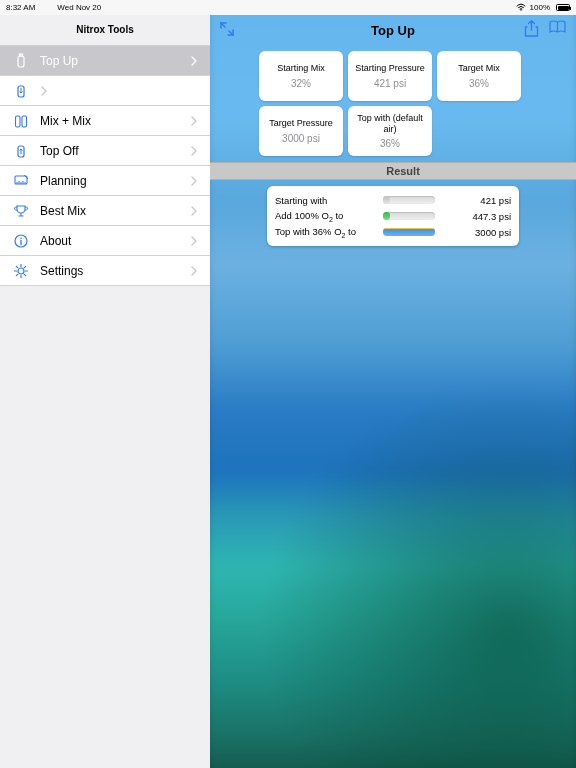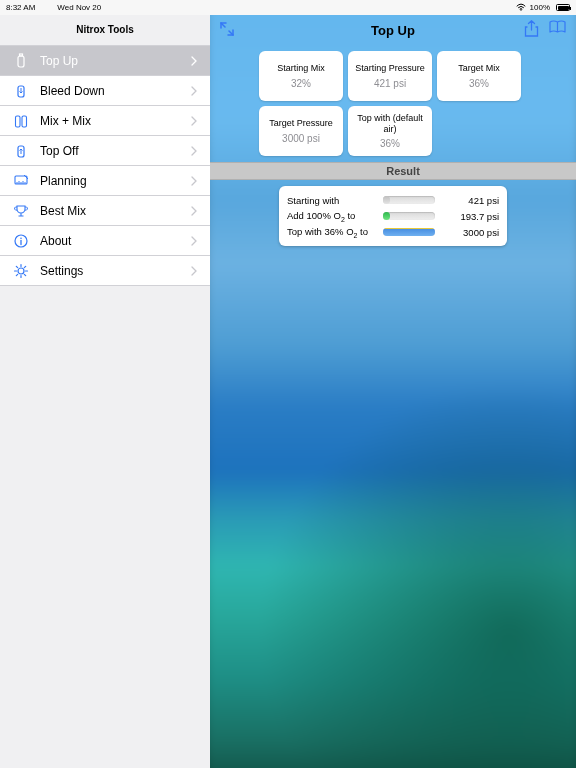--- a/index.html
+++ b/index.html
@@ -54,21 +54,21 @@
   .header-btn { color: #3478f6; }
   .expand-btn { color: #3478f6; font-size: 12px; }
 
   .cards { position: relative; padding: 6px 6px 0 6px; display: flex; flex-wrap: wrap; gap: 5px; margin-left: 43px; }
   .card { width: 84px; height: 50px; background: #fff; border-radius: 6px; box-shadow: 0 1px 2px rgba(0,0,0,0.15); display: flex; flex-direction: column; align-items: center; justify-content: center; padding: 4px 2px; text-align: center; }
   .card-title { font-size: 9px; color: #000; line-height: 1.15; }
   .card-value { font-size: 10px; color: #8e8e93; margin-top: 4px; }
 
   .result-header { position: relative; margin-top: 6px; height: 18px; background: #c8c8c8; display: flex; align-items: center; justify-content: center; font-size: 11px; font-weight: 600; color: #444; border-top: 0.5px solid #b0b0b0; border-bottom: 0.5px solid #b0b0b0; padding-left: 20px; }
 
-  .result-panel { position: relative; margin: 6px auto 0; width: 228px; background: #fff; border-radius: 6px; box-shadow: 0 1px 3px rgba(0,0,0,0.25); padding: 6px 8px; }
+  .result-panel { position: relative; margin: 6px auto 0; width: 252px; background: #fff; border-radius: 6px; box-shadow: 0 1px 3px rgba(0,0,0,0.25); padding: 6px 8px; }
   .result-row { display: flex; align-items: center; justify-content: space-between; font-size: 9.5px; color: #000; height: 16px; }
   .result-label { flex: 0 0 95px; }
   .result-label sub { font-size: 7px; }
   .result-bar { position: relative; width: 52px; height: 8px; border-radius: 4px; background: linear-gradient(180deg,#d9d9d9,#efefef); box-shadow: inset 0 0.5px 1px rgba(0,0,0,0.25); }
   .result-bar .fill { position: absolute; left: 0; top: 0; bottom: 0; border-radius: 4px; }
   .result-value { flex: 0 0 64px; text-align: right; }
 
   .chev svg { width: 8px; height: 10px; }
 </style>
 </head>
@@ -113,21 +113,20 @@
                 <path d="M2 1 L6 5 L2 9" stroke="currentColor" stroke-width="1.3" fill="none" stroke-linecap="round"></path>
               </svg></span>
         </div>
         <div class="row">
           <span class="icon">
               <svg viewBox="0 0 16 16">
                 <rect x="5" y="3" width="6" height="11" rx="2" fill="none" stroke="#3478f6" stroke-width="1.2"></rect>
                 <path d="M8 5 v5 M6.5 8.5 L8 10 L9.5 8.5" stroke="#3478f6" stroke-width="1" fill="none"></path>
               </svg>
             </span>
-          <span class="row-label">Bleed Down</span>
           <span class="chev"><svg viewBox="0 0 8 10">
                 <path d="M2 1 L6 5 L2 9" stroke="currentColor" stroke-width="1.3" fill="none" stroke-linecap="round"></path>
               </svg></span>
         </div>
         <div class="row">
           <span class="icon">
               <svg viewBox="0 0 16 16">
                 <rect x="2.5" y="3" width="4.5" height="11" rx="1.5" fill="none" stroke="#3478f6" stroke-width="1.1"></rect>
                 <rect x="9" y="3" width="4.5" height="11" rx="1.5" fill="none" stroke="#3478f6" stroke-width="1.1"></rect>
               </svg>
@@ -258,21 +257,21 @@
           <span class="result-bar">
               <span class="fill" style="width:14%;background:linear-gradient(180deg,#bfbfbf,#e4e4e4);"></span>
             </span>
           <span class="result-value">421 psi</span>
         </div>
         <div class="result-row">
           <span class="result-label">Add 100% O<sub>2</sub> to</span>
           <span class="result-bar">
               <span class="fill" style="width:15%;background:linear-gradient(180deg,#2fb84d,#6de37f);"></span>
             </span>
-          <span class="result-value">193.7 psi</span>
+          <span class="result-value">447.3 psi</span>
         </div>
         <div class="result-row">
           <span class="result-label">Top with 36% O<sub>2</sub> to</span>
           <span class="result-bar">
               <span class="fill" style="width:100%;background:linear-gradient(180deg,#e8c93a 0%,#e8c93a 15%,#4a90e2 15%,#6fb0f0 100%);"></span>
             </span>
           <span class="result-value">3000 psi</span>
         </div>
       </div>
 

